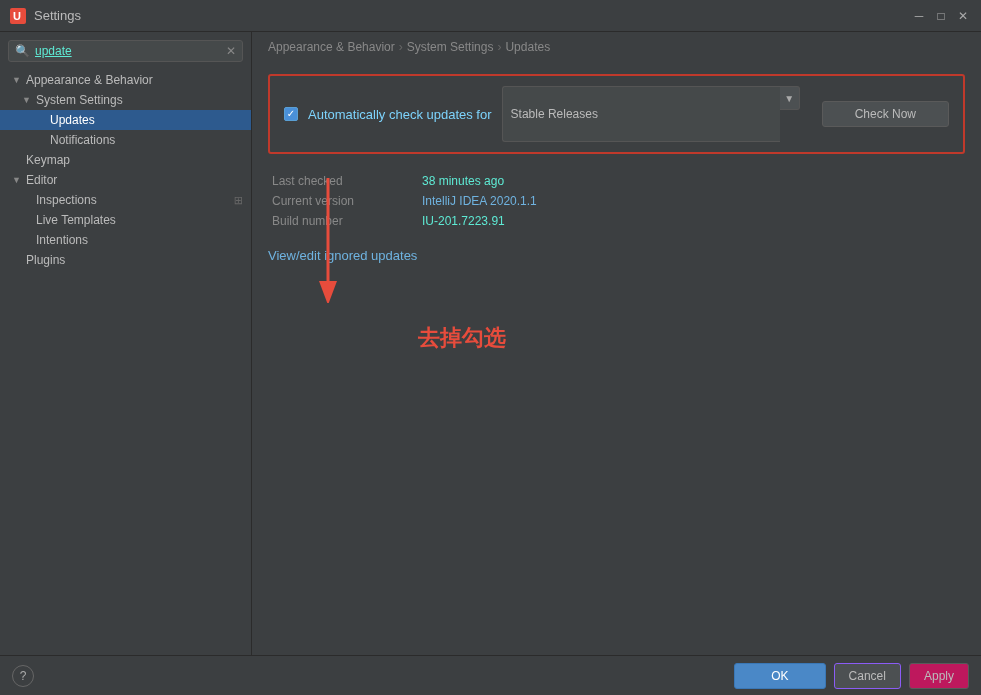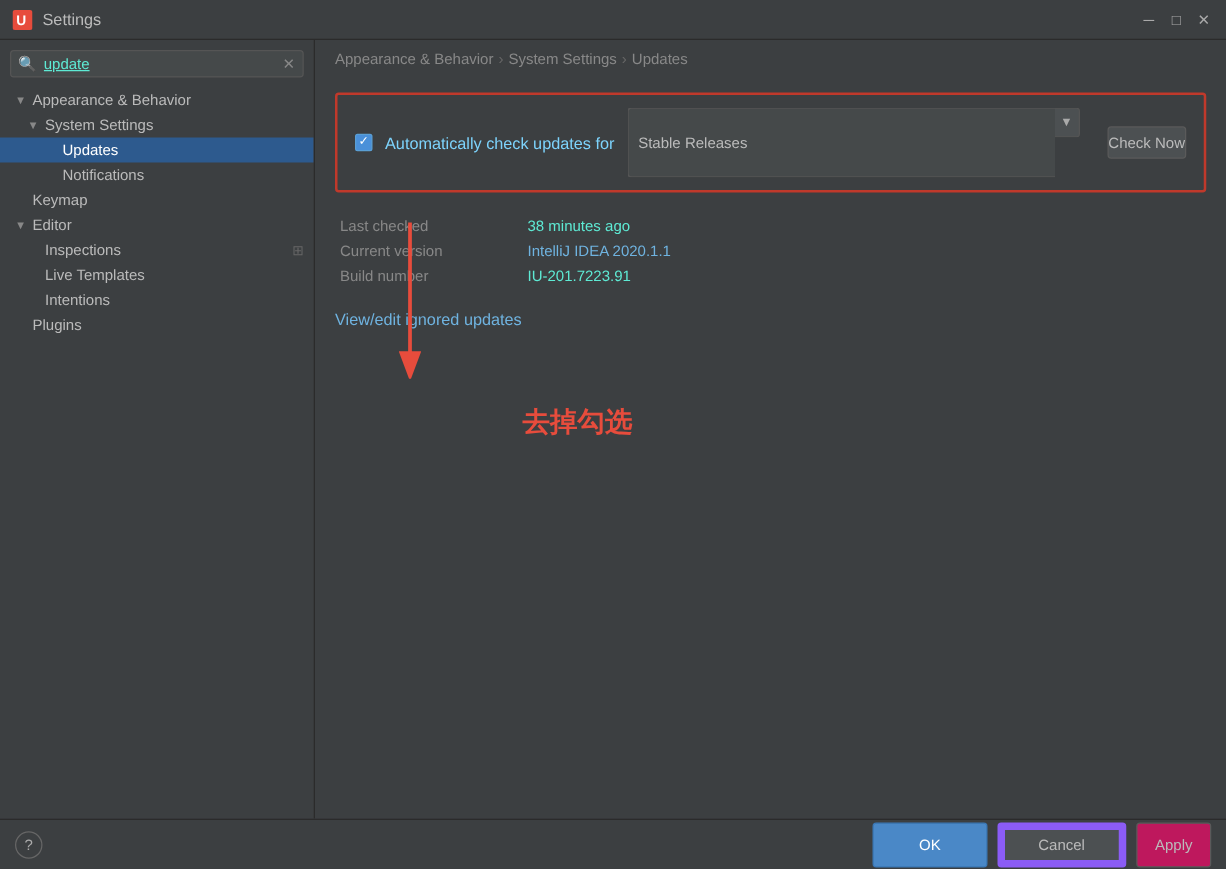--- a/index.html
+++ b/index.html
@@ -225,21 +225,21 @@
       flex: 1;
       appearance: none;
       cursor: pointer;
       outline: none;
     }
 
     .check-now-btn {
       background: #4c5052;
       border: 1px solid #5a5a5a;
       color: #bbbbbb;
-      padding: 5px 0;
+      padding: 5px 32px;
       border-radius: 3px;
       cursor: pointer;
       font-size: 12px;
       margin-left: 12px;
       white-space: nowrap;
     }
 
     .info-grid {
       display: grid;
       grid-template-columns: 140px 1fr;
@@ -315,23 +315,23 @@
       background: #4a88c7;
       border: 1px solid #3a78b7;
       color: #ffffff;
       padding: 5px 36px;
       border-radius: 3px;
       cursor: pointer;
       font-size: 12px;
     }
     .btn-cancel {
       background: #4c5052;
-      border: 6px solid #8b5cf6;
-      color: #bbbbbb;
-      padding: 5px 27px;
+      border: 1px solid #8b5cf6;
+      color: #bbbbbb;
+      padding: 5px 14px;
       border-radius: 3px;
       cursor: pointer;
       font-size: 12px;
     }
     .btn-apply {
       background: #be185d;
       border: 1px solid #5a5a5a;
       color: #bbbbbb;
       padding: 5px 14px;
       border-radius: 3px;

